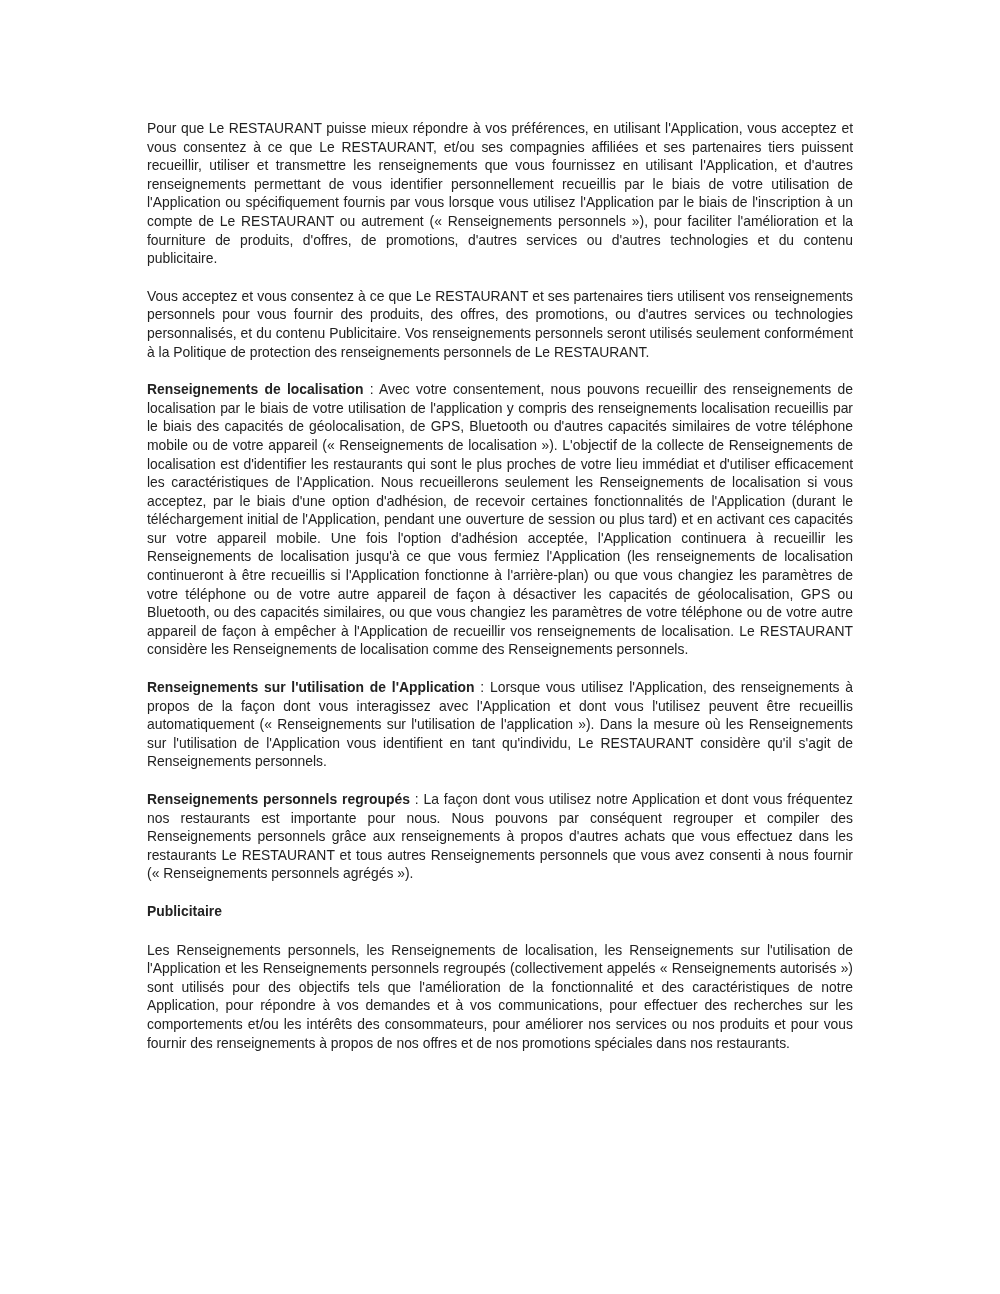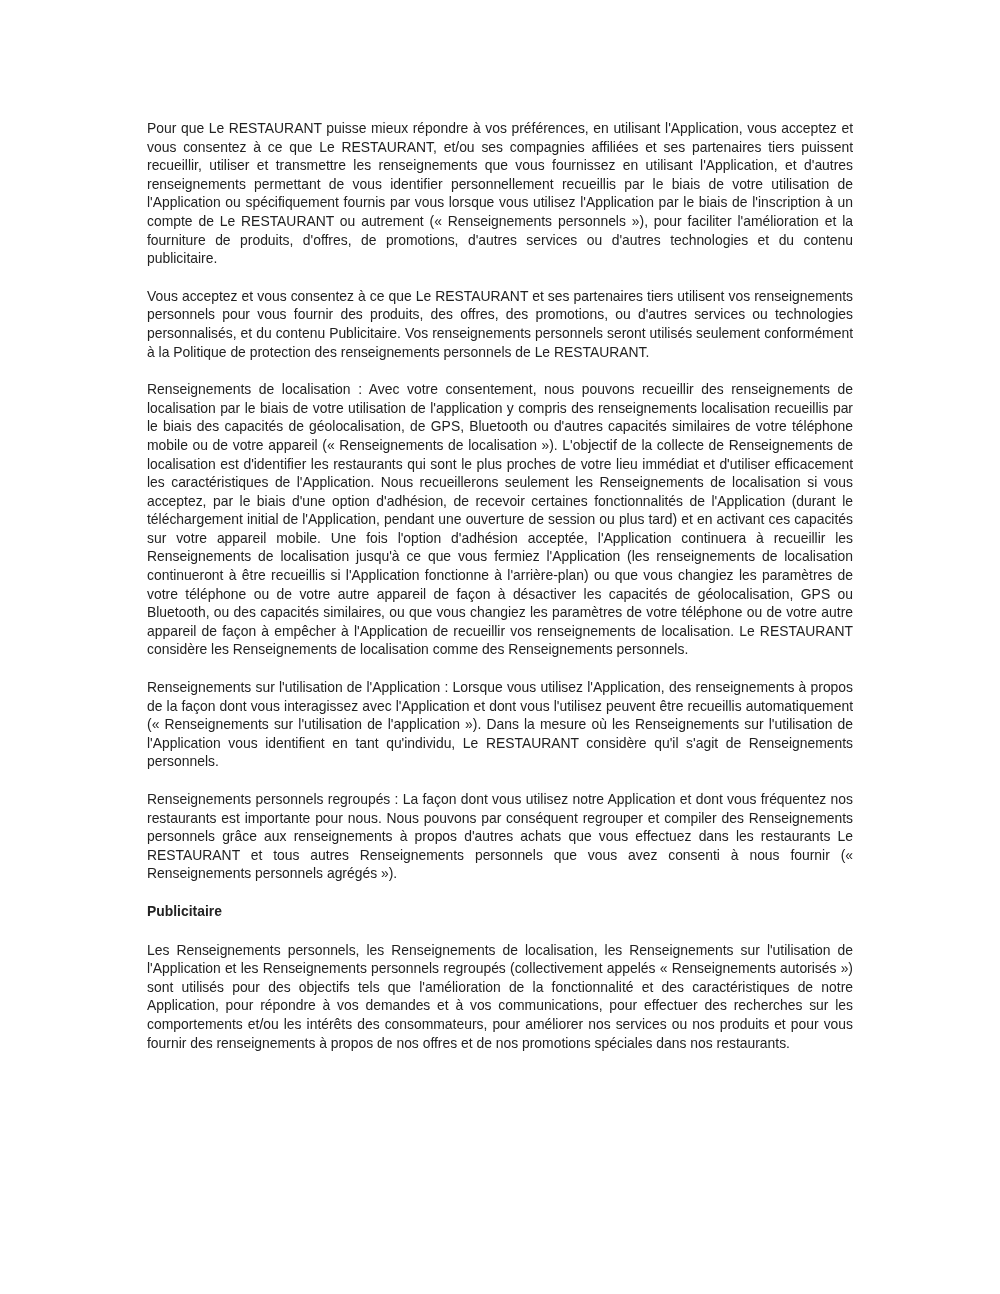--- a/index.html
+++ b/index.html
@@ -22,21 +22,21 @@
     background: #ffffff;
   }
   .para {
     margin: 0 0 19px 0;
     font-size: 13.9px;
     line-height: 18.6px;
     text-align: justify;
     color: #222222;
   }
   .para .lead {
-    font-weight: normal;
+    font-weight: bold;
   }
   .heading {
     font-size: 13.9px;
     line-height: 18.6px;
     font-weight: bold;
     margin: 17px 0 20px 0;
     color: #222222;
   }
 </style>
 </head>

